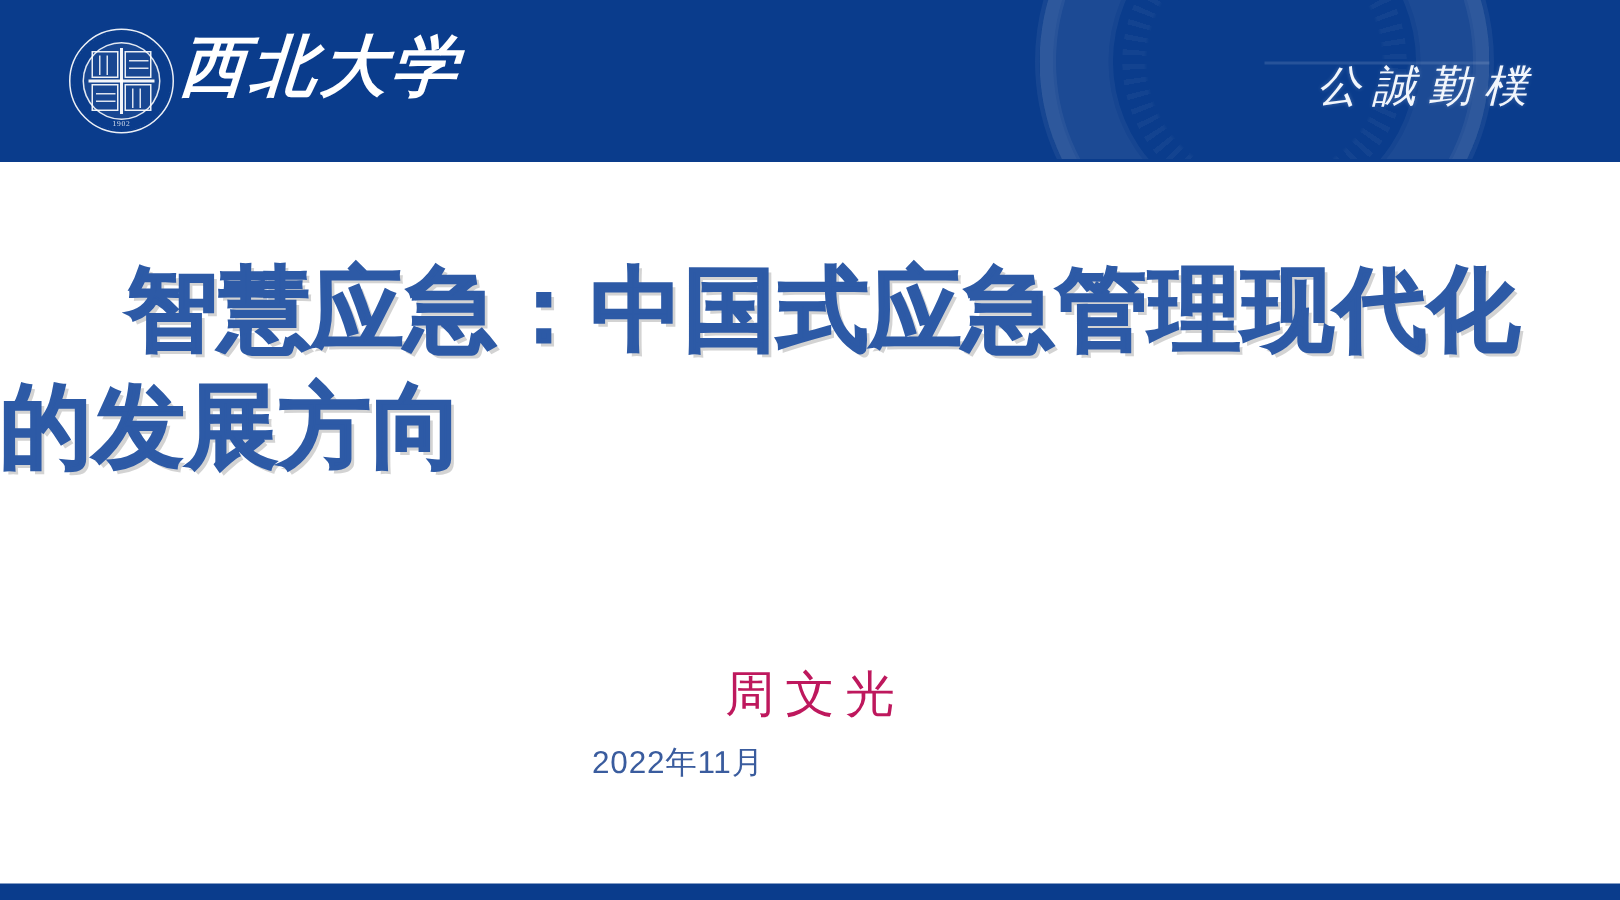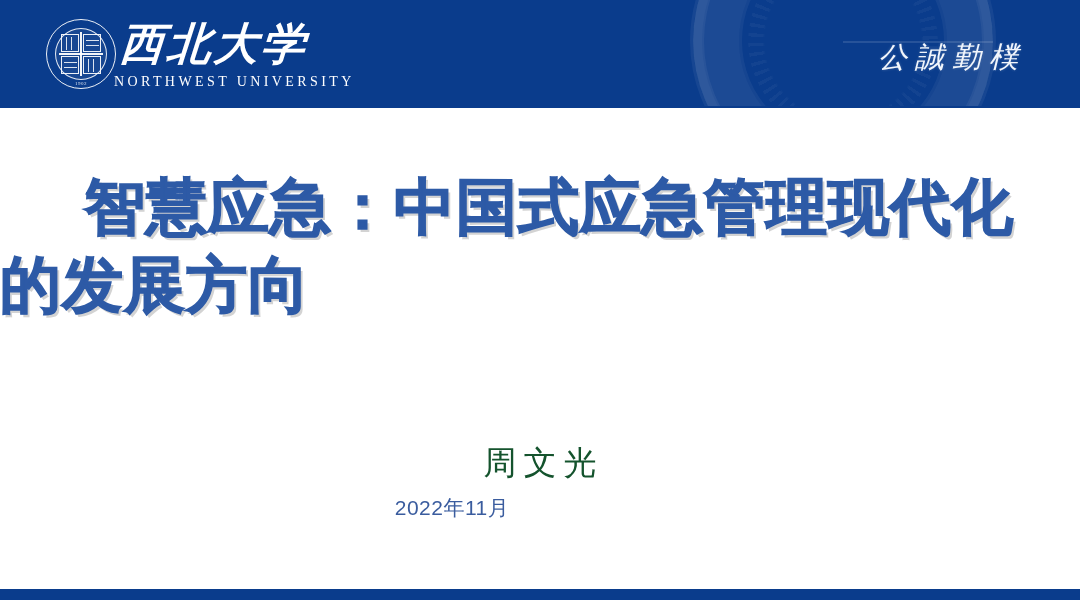--- a/index.html
+++ b/index.html
@@ -227,21 +227,21 @@
   .author {
     position: absolute;
     left: 0;
     top: 441px;
     width: 1080px;
     text-align: center;
     font-family: Liberation Mono, monospace;
     font-size: 33px;
     letter-spacing: 7px;
     text-indent: 7px;
-    color: #14532d;
+    color: #be185d;
   }
   .date {
     position: absolute;
     left: 0;
     top: 494px;
     width: 904px;
     text-align: center;
     font-family: "Liberation Sans", sans-serif;
     font-size: 21px;
     letter-spacing: 0.5px;
@@ -279,21 +279,20 @@
         <div class="q q2"></div>
         <div class="q q3"></div>
         <div class="q q4"></div>
         <div class="cross-v"></div>
         <div class="cross-h"></div>
       </div>
       <div class="year">1902</div>
     </div>
 
     <div class="wordmark-cn">西北大学</div>
-    <div class="wordmark-en">NORTHWEST UNIVERSITY</div>
     <div class="motto">公誠勤樸</div>
   </div>
 
   <div class="title-block">
     <div class="title-line title-line-1">智慧应急：中国式应急管理现代化</div>
     <div class="title-line title-line-2">的发展方向</div>
   </div>
 
   <div class="author">周文光</div>
   <div class="date">2022年11月</div>

